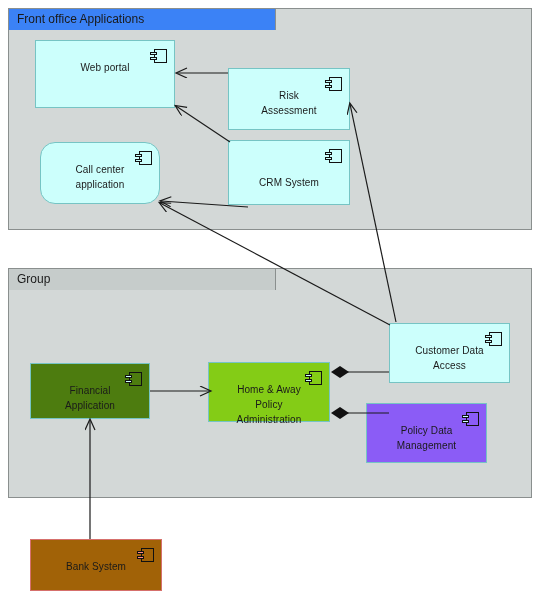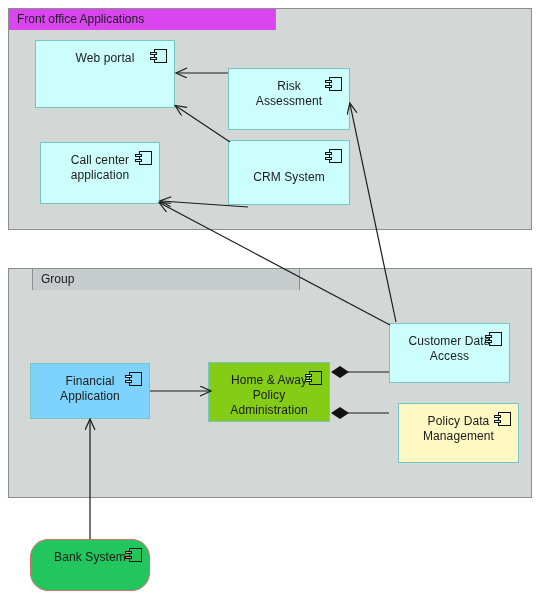--- a/index.html
+++ b/index.html
@@ -52,24 +52,24 @@
     justify-content: center;
     z-index: 5;
   }
   .component.red {
     background: #fa8a85;
     border: 1px solid #d6706c;
   }
   .component .label {
     display: block;
     text-align: center;
-    font-size: 12px;
+    font-size: 10px;
     color: #1a1a1a;
     line-height: 15px;
-    padding-top: 10px;
+    padding-top: 19px;
     white-space: pre-line;
     letter-spacing: 0.1px;
   }
   
   .comp-icon {
     position: absolute;
     top: 8px;
     right: 7px;
     width: 13px;
     height: 14px;
@@ -103,26 +103,26 @@
     z-index: 8;
     pointer-events: none;
   }
 </style>
 </head>
 <body>
 
 <div id="canvas">
 
   <div class="package" id="pkg-front-office" style="left: 8px; top: 8px; width: 524px; height: 222px; background: rgb(211, 216, 215); border-color: rgb(138, 143, 142);"></div>
-  <div class="package-tab" id="tab-front-office" style="left: 8px; top: 8px; width: 268px; height: 22px; background: #d946ef; border-color: rgb(138, 143, 142);">
+  <div class="package-tab" id="tab-front-office" style="left: 8px; top: 8px; width: 268px; height: 22px; background: #3b82f6; border-color: rgb(138, 143, 142);">
     <span>Front office Applications</span>
   </div>
 
   <div class="package" id="pkg-group" style="left: 8px; top: 268px; width: 524px; height: 230px; background: rgb(211, 216, 215); border-color: rgb(138, 143, 142);"></div>
-  <div class="package-tab" id="tab-group" style="left: 8px; top: 268px; width: 268px; height: 22px; background: rgb(198, 204, 203); border-color: rgb(138, 143, 142); margin-left: 24px;">
+  <div class="package-tab" id="tab-group" style="left: 8px; top: 268px; width: 268px; height: 22px; background: rgb(198, 204, 203); border-color: rgb(138, 143, 142);">
     <span>Group</span>
   </div>
 
   <svg id="wires" width="540" height="610" viewBox="0 0 540 610">
     <defs>
       <marker id="openArrow" markerWidth="14" markerHeight="12" refX="11" refY="5" orient="auto" markerUnits="userSpaceOnUse">
         <path d="M1,0 L12,5 L1,10" fill="none" stroke="#1a1a1a" stroke-width="1.2"></path>
       </marker>
     </defs>
 
@@ -151,54 +151,54 @@
     <span class="label">Web portal</span>
     <span class="comp-icon"></span>
   </div>
 
   <div class="component" id="cmp-risk-assessment" style="left: 228px; top: 40px; width: 122px; height: 62px; background: rgb(204, 255, 252); border-color: rgb(118, 196, 196); margin-top: 28px;">
     <span class="label">Risk
 Assessment</span>
     <span class="comp-icon"></span>
   </div>
 
-  <div class="component" id="cmp-call-center-application" style="left: 40px; top: 142px; width: 120px; height: 62px; background: rgb(204, 255, 252); border-color: rgb(118, 196, 196);">
+  <div class="component" id="cmp-call-center-application" style="left: 40px; top: 142px; width: 120px; height: 62px; background: rgb(204, 255, 252); border-color: rgb(118, 196, 196); border-radius: 15px;">
     <span class="label">Call center
 application</span>
     <span class="comp-icon"></span>
   </div>
 
   <div class="component" id="cmp-crm-system" style="left: 228px; top: 140px; width: 122px; height: 65px; background: rgb(204, 255, 252); border-color: rgb(118, 196, 196); align-items: center;">
     <span class="label">CRM System</span>
     <span class="comp-icon"></span>
   </div>
 
-  <div class="component" id="cmp-financial-application" style="left: 30px; top: 363px; width: 120px; height: 56px; background: #7dd3fc; border-color: rgb(118, 196, 196); justify-content: center;">
+  <div class="component" id="cmp-financial-application" style="left: 30px; top: 363px; width: 120px; height: 56px; background: #4d7c0f; border-color: rgb(118, 196, 196); justify-content: center;">
     <span class="label">Financial
 Application</span>
     <span class="comp-icon"></span>
   </div>
 
   <div class="component" id="cmp-home-away-policy-administration" style="left: 208px; top: 362px; width: 122px; height: 60px; background: #84cc16; border-color: rgb(118, 196, 196);">
     <span class="label">Home &amp; Away
 Policy
 Administration</span>
     <span class="comp-icon"></span>
   </div>
 
   <div class="component" id="cmp-customer-data-access" style="left: 389px; top: 323px; width: 121px; height: 60px; background: rgb(204, 255, 252); border-color: rgb(118, 196, 196);">
     <span class="label">Customer Data
 Access</span>
     <span class="comp-icon"></span>
   </div>
 
-  <div class="component" id="cmp-policy-data-management" style="left: 398px; top: 403px; width: 121px; height: 60px; background: #fef9c3; border-color: rgb(118, 196, 196);">
+  <div class="component" id="cmp-policy-data-management" style="left: 366px; top: 403px; width: 121px; height: 60px; background: #8b5cf6; border-color: rgb(118, 196, 196);">
     <span class="label">Policy Data
 Management</span>
     <span class="comp-icon"></span>
   </div>
 
-  <div class="component red" id="cmp-bank-system" style="left: 30px; top: 539px; width: 120px; height: 52px; background: #22c55e; border-color: rgb(214, 112, 108); border-radius: 18px;">
+  <div class="component red" id="cmp-bank-system" style="left: 30px; top: 539px; width: 132px; height: 52px; background: #a16207; border-color: rgb(214, 112, 108);">
     <span class="label">Bank System</span>
     <span class="comp-icon"></span>
   </div>
 
 </div>
 
 </body></html>

